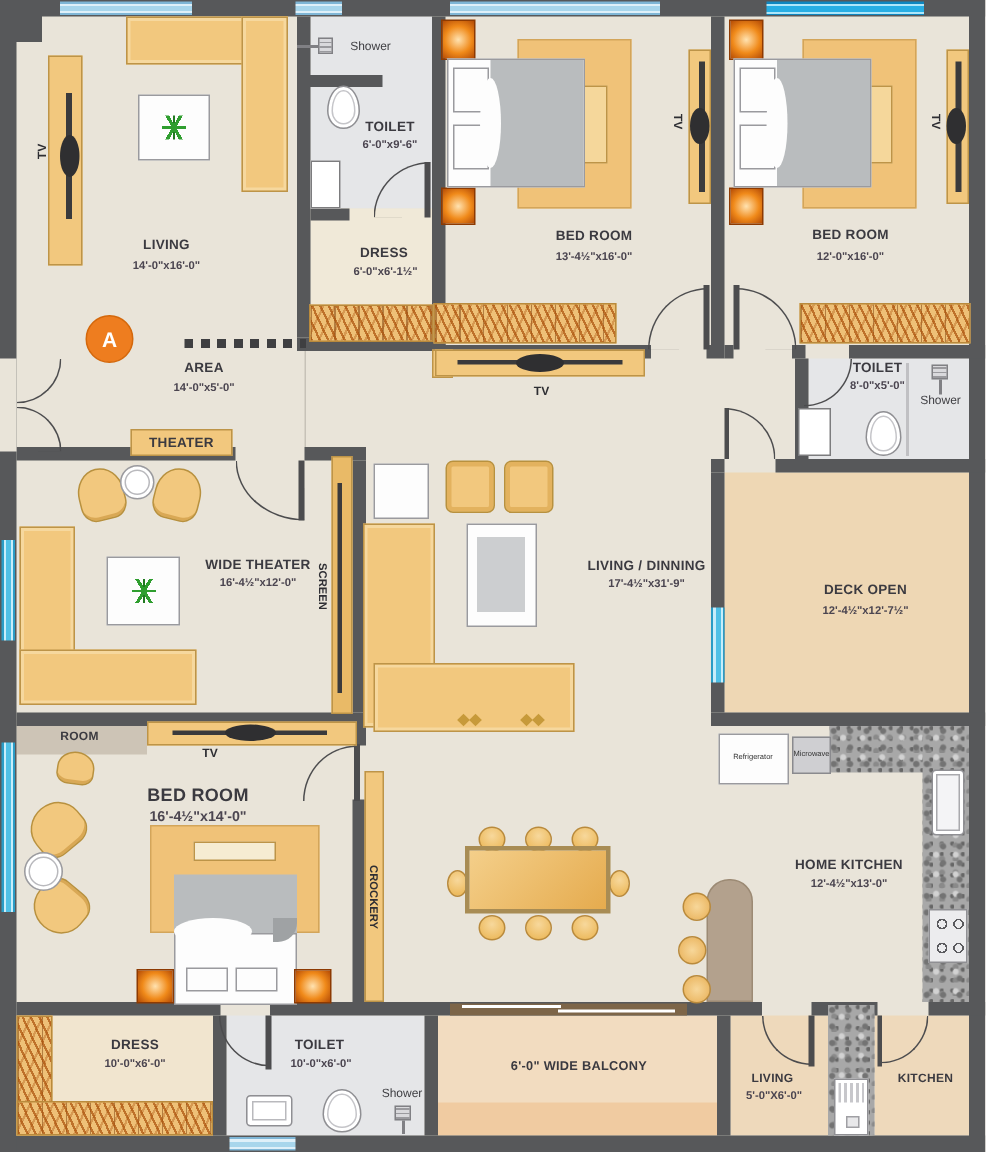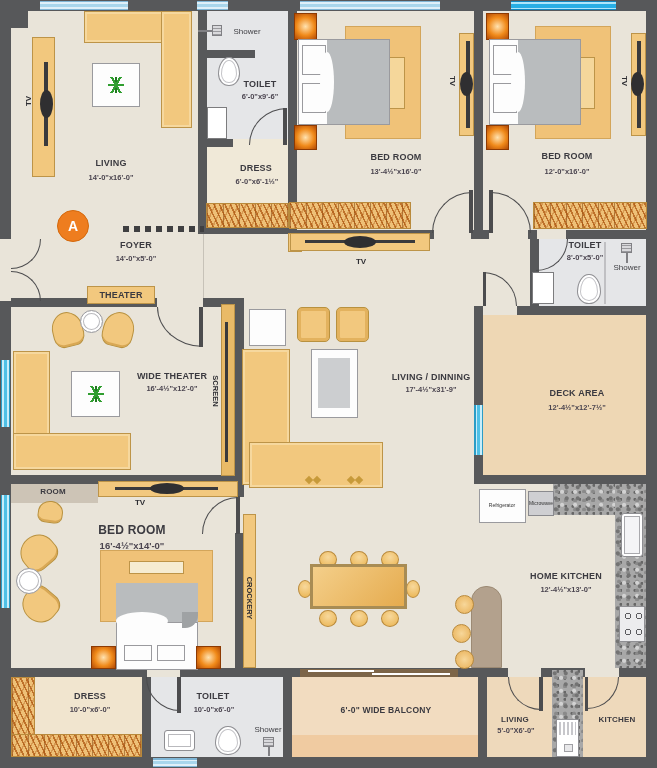--- a/index.html
+++ b/index.html
@@ -239,26 +239,26 @@
   <div class="hatch" style="left:533px;top:202px;width:114px;height:27px"></div>
 
   <span class="lbl name" style="left:585px;top:245px">TOILET</span>
   <span class="lbl dim" style="left:585px;top:257px">8'-0"x5'-0"</span>
   <div class="divline" style="left:604px;top:242px;width:2px;height:62px;background:#c0c0c3"></div>
   <div class="shhead" style="left:621px;top:243px;width:11px;height:10px"></div>
   <div class="shstem" style="left:626px;top:253px;width:2px;height:10px"></div>
   <span class="lbl shlbl" style="left:627px;top:267px">Shower</span>
   <div class="wc" style="left:577px;top:274px;width:24px;height:30px"></div>
 
-  <span class="lbl name" style="left:577px;top:393px">DECK AREA</span>
+  <span class="lbl name" style="left:577px;top:393px">DECK OPEN</span>
   <span class="lbl dim" style="left:577px;top:407px">12'-4½"x12'-7½"</span>
 
   <div class="dots" style="left:123px;top:226px;width:81px"></div>
   <div class="divline" style="left:203px;top:234px;width:1px;height:64px"></div>
-  <span class="lbl name" style="left:136px;top:245px">FOYER</span>
+  <span class="lbl name" style="left:136px;top:245px">AREA</span>
   <span class="lbl dim" style="left:136px;top:258px">14'-0"x5'-0"</span>
   <div class="fur" style="left:87px;top:286px;width:68px;height:18px"></div>
   <span class="lbl name" style="left:121px;top:295px">THEATER</span>
   <div class="fur" style="left:288px;top:233px;width:14px;height:19px"></div>
 
   <div class="fur" style="left:290px;top:233px;width:140px;height:18px"></div>
   <div class="tvbar" style="left:305px;top:240px;width:110px;height:3px"></div>
   <div class="lens" style="left:344px;top:236px;width:32px;height:12px"></div>
   <span class="lbl tvlbl" style="left:361px;top:261px">TV</span>
 

